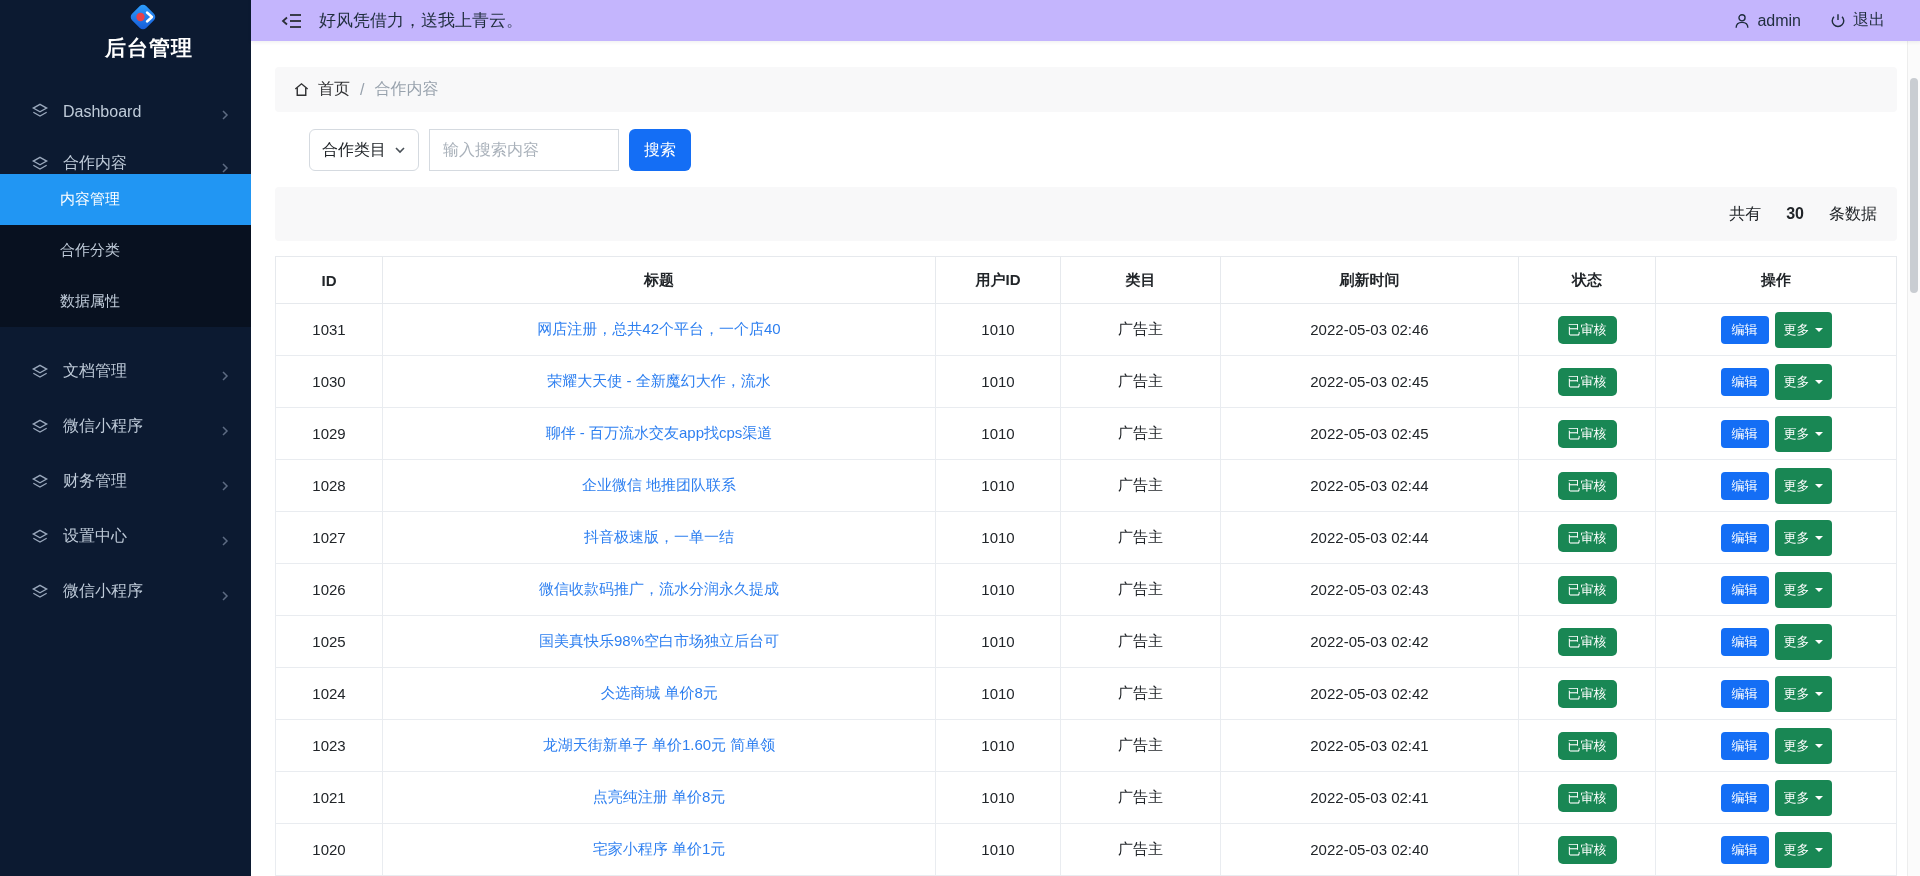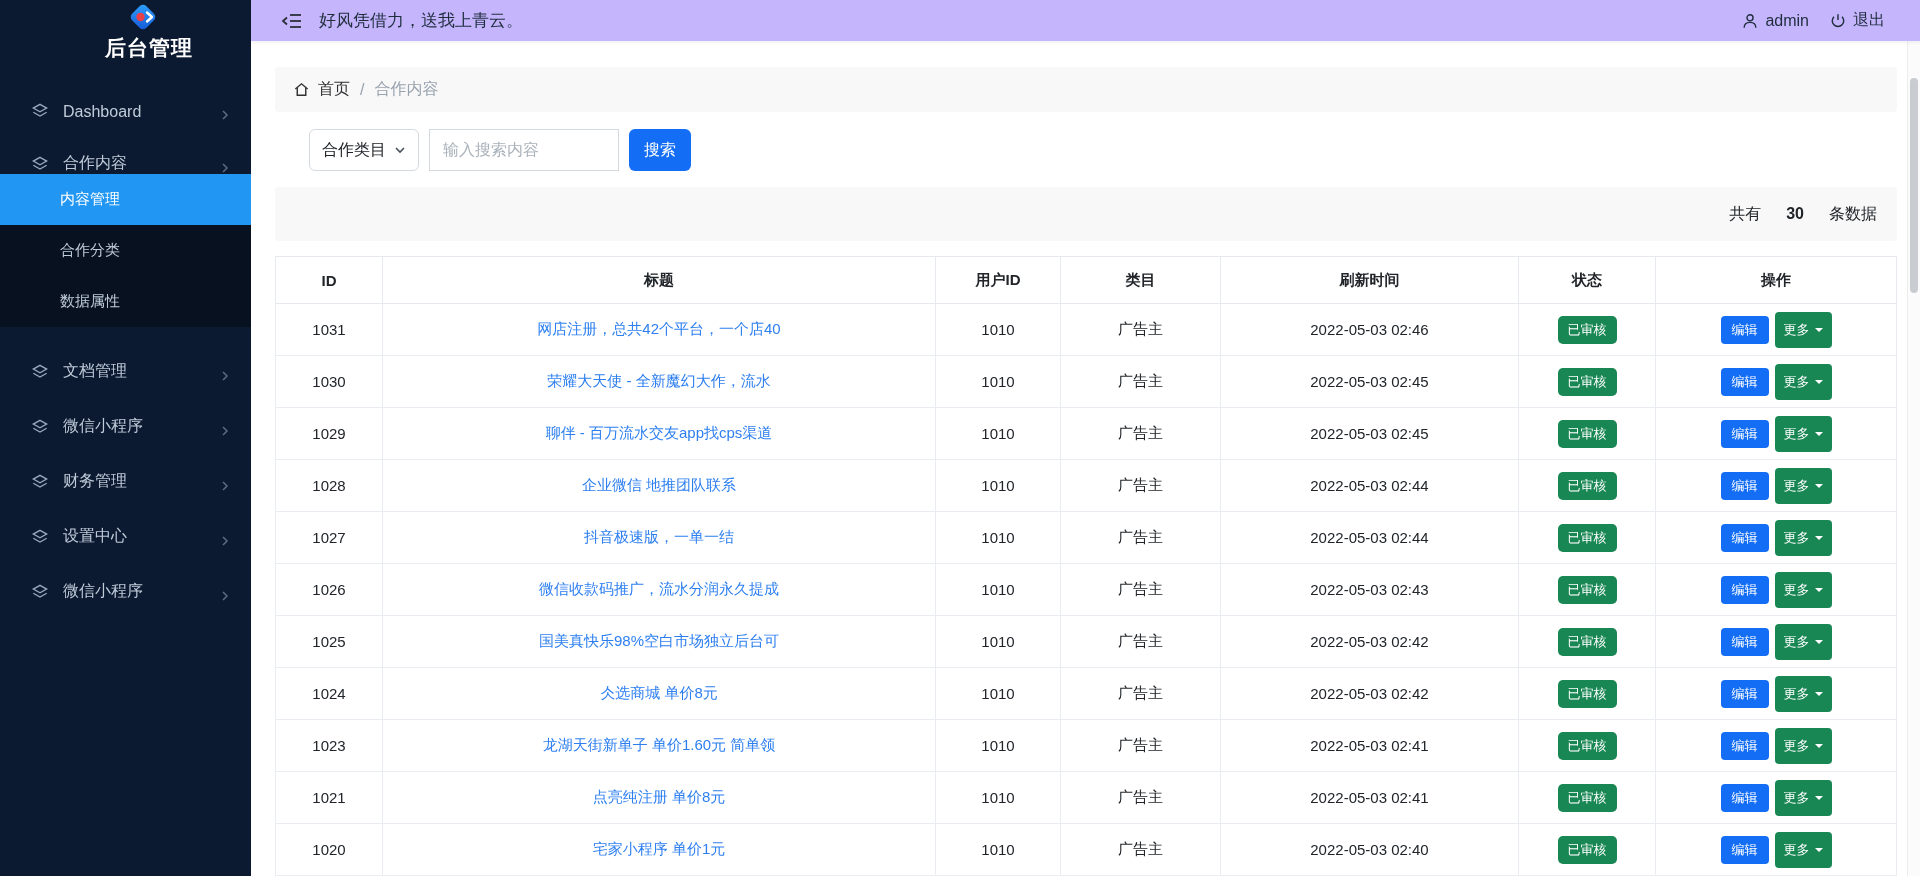--- a/index.html
+++ b/index.html
@@ -22,21 +22,21 @@
   .submenu-item { height:51px; display:flex; align-items:center; padding-left:60px;
                   font-size:15px; color:#bfcbd9; cursor:pointer; }
   .submenu-item.active { background:#2196f3; color:#fff; }
 
   
   .main { flex:1 1 auto; display:flex; flex-direction:column; background:#fff; }
   .topbar { height:68px; background:#c4b5fd; display:flex; align-items:center;
             padding:0 36px 0 30px; box-shadow:0 1px 4px rgba(0,21,41,.08); position:relative; z-index:2; }
   .collapse-btn { width:22px; height:22px; color:#2b2f36; cursor:pointer; }
   .quote { font-size:17px; color:#1f2d3d; margin-left:16px; }
-  .topbar-right { margin-left:auto; display:flex; align-items:center; gap:20px; }
+  .topbar-right { margin-left:auto; display:flex; align-items:center; gap:28px; }
   .hdr-link { display:flex; align-items:center; gap:6px; font-size:16px; color:#1f2d3d; cursor:pointer; }
   .hdr-link svg { width:18px; height:18px; color:#1f2d3d; }
 
   .content { padding:26px 24px 0 24px; }
 
   .breadcrumb { height:45px; background:#f8f8f9; border-radius:4px; display:flex;
                 align-items:center; padding:0 18px; font-size:16px; }
   .breadcrumb svg { width:17px; height:17px; color:#303133; }
   .bc-home { color:#303133; margin-left:8px; cursor:pointer; }
   .bc-sep { color:#98a2ad; margin:0 10px; }

